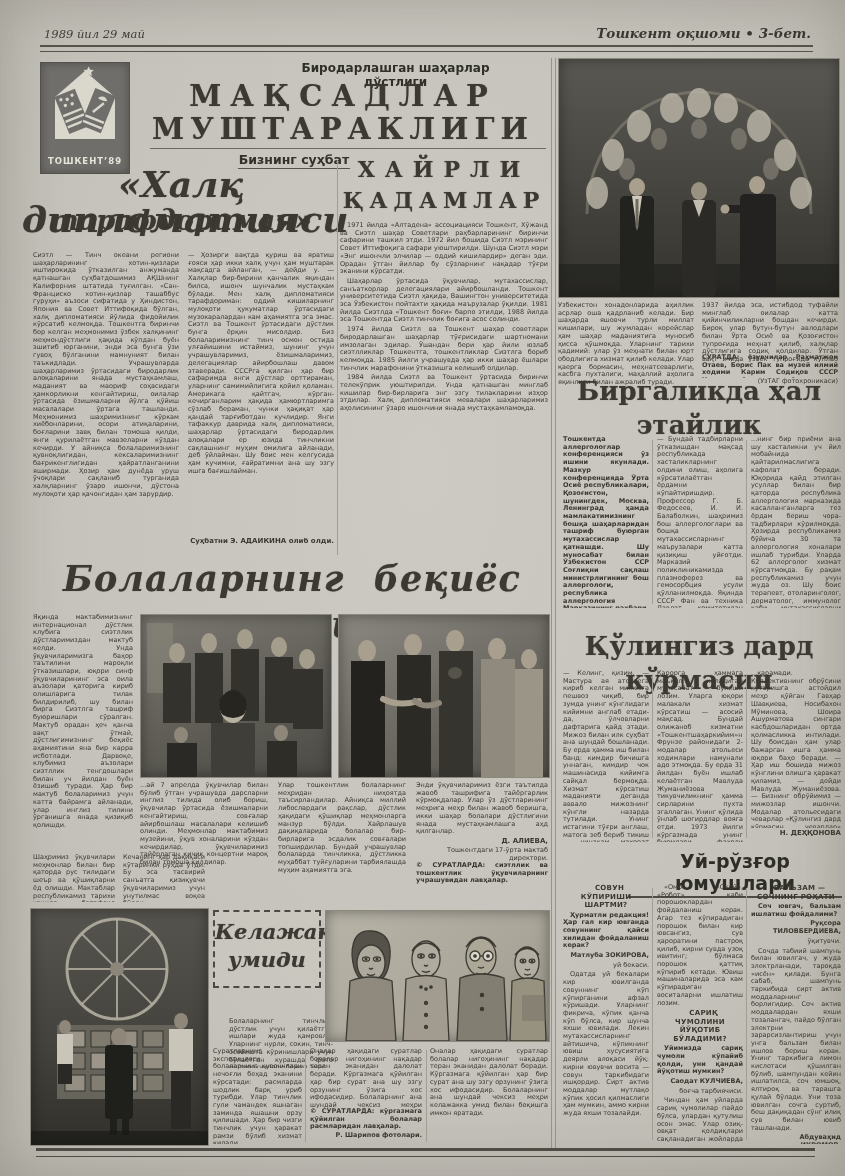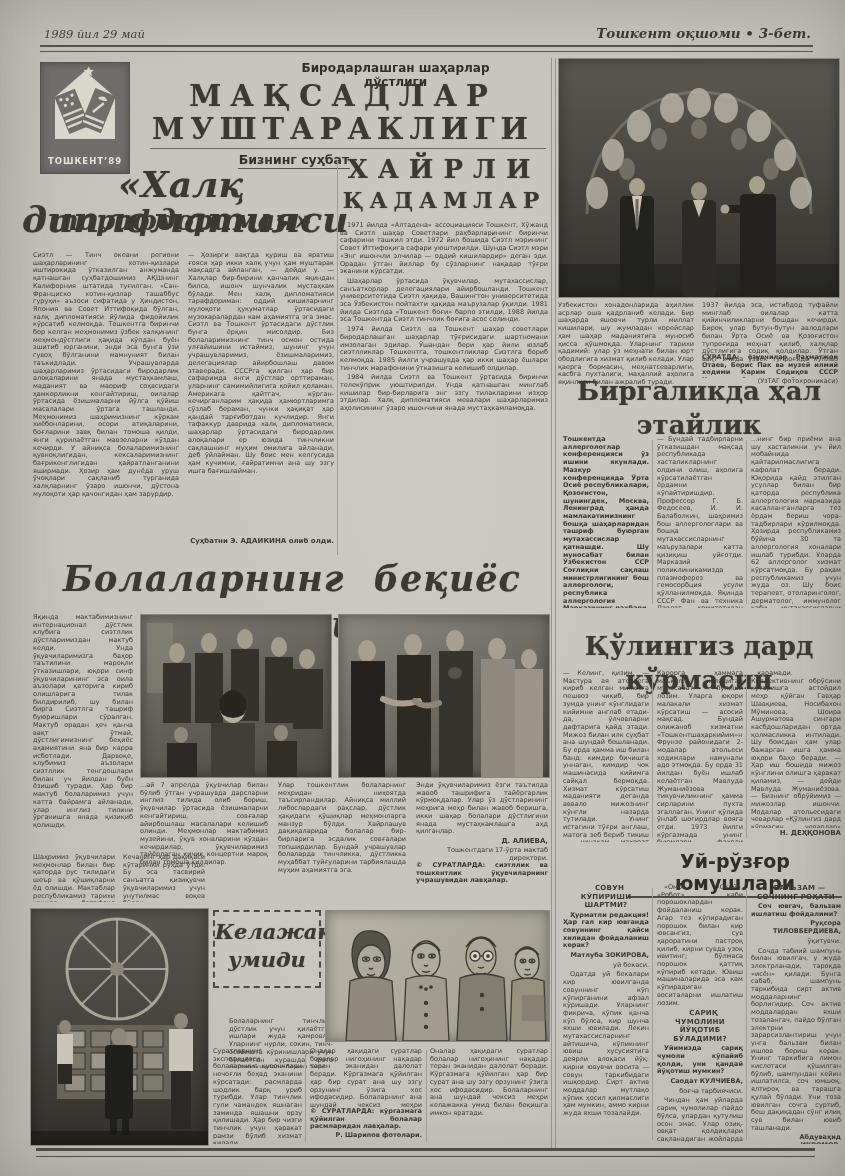--- a/index.html
+++ b/index.html
@@ -74,21 +74,21 @@
 
   <div class="abs headline-big" style="left:22px;top:167px;width:318px;font-size:36px;line-height:35px;font-style:italic;">«Халқ дипломатияси</div>
   <div class="abs headline-big" style="left:22px;top:203px;width:318px;font-size:27px;line-height:35px;font-style:italic;">тарафдориман»</div>
 
   <div class="abs bodytext" style="left:33px;top:252px;width:146px;height:303px;">Сиэтл — Тинч океани региони шаҳарларининг хотин-қизлари иштирокида ўтказилган анжуманда қатнашган суҳбатдошимиз АҚШнинг Калифорния штатида туғилган. «Сан-Франциско хотин-қизлар ташаббус гуруҳи» аъзоси сифатида у Ҳиндистон, Япония ва Совет Иттифоқида бўлган, халқ дипломатияси йўлида фидойилик кўрсатиб келмоқда. Тошкентга биринчи бор келган меҳмонимиз ўзбек халқининг меҳмондўстлиги ҳақида кўпдан буён эшитиб юрганини, энди эса бунга ўзи гувоҳ бўлганини мамнуният билан таъкидлади. Учрашувларда шаҳарларимиз ўртасидаги биродарлик алоқаларини янада мустаҳкамлаш, маданият ва маориф соҳасидаги ҳамкорликни кенгайтириш, оилалар ўртасида ёзишмаларни йўлга қўйиш масалалари ўртага ташланди. Меҳмонимиз шаҳримизнинг кўркам хиёбонларини, осори атиқаларини, боғларини завқ билан томоша қилди, янги қурилаётган мавзеларни кўздан кечирди. У айниқса болаларимизнинг қувноқлигидан, кексаларимизнинг бағрикенглигидан ҳайратланганини яширмади. Ҳозир ҳам дунёда уруш ўчоқлари сақланиб турганида халқларнинг ўзаро ишончи, дўстона мулоқоти ҳар қачонгидан ҳам зарурдир.</div>
   <div class="abs bodytext" style="left:188px;top:252px;width:146px;height:285px;">— Ҳозирги вақтда қуриш ва яратиш ғояси ҳар икки халқ учун ҳам муштарак мақсадга айланган, — дейди у. — Халқлар бир-бирини қанчалик яқиндан билса, ишонч шунчалик мустаҳкам бўлади. Мен халқ дипломатияси тарафдориман: оддий кишиларнинг мулоқоти ҳукуматлар ўртасидаги музокаралардан кам аҳамиятга эга эмас. Сиэтл ва Тошкент ўртасидаги дўстлик бунга ёрқин мисолдир. Биз болаларимизнинг тинч осмон остида улғайишини истаймиз, шунинг учун учрашувларимиз, ёзишмаларимиз, делегациялар айирбошлаш давом этаверади. СССРга қилган ҳар бир сафаримда янги дўстлар орттираман, уларнинг самимийлигига қойил қоламан. Америкага қайтгач, кўрган-кечирганларим ҳақида ҳамюртларимга сўзлаб бераман, чунки ҳақиқат ҳар қандай тарғиботдан кучлидир. Янги тафаккур даврида халқ дипломатияси, шаҳарлар ўртасидаги биродарлик алоқалари ер юзида тинчликни сақлашнинг муҳим омилига айланади, деб ўйлайман. Шу боис мен келгусида ҳам кучимни, ғайратимни ана шу эзгу ишга бағишлайман.</div>
   <div class="abs bodytext sig" style="left:188px;top:538px;width:146px;font-size:7px;">Суҳбатни Э. АДАЙКИНА олиб олди.</div>
 
   <div class="abs vrule" style="left:337px;top:160px;height:395px;"></div>
 
-  <div class="abs headline-big" style="left:340px;top:154px;width:208px;font-size:26px;line-height:30px;letter-spacing:10px;">ХАЙРЛИ</div>
+  <div class="abs headline-big" style="left:340px;top:154px;width:208px;font-size:22px;line-height:30px;letter-spacing:10px;">ХАЙРЛИ</div>
   <div class="abs headline-big" style="left:340px;top:185px;width:208px;font-size:22px;line-height:30px;letter-spacing:6px;">ҚАДАМЛАР</div>
   <div class="abs bodytext" style="left:340px;top:222px;width:208px;height:333px;">
     <p>1971 йилда «Алтадена» ассоциацияси Тошкент, Хўжанд ва Сиэтл шаҳар Советлари раҳбарларининг биринчи сафарини ташкил этди. 1972 йил бошида Сиэтл мэрининг Совет Иттифоқига сафари уюштирилди. Шунда Сиэтл мэри «Энг ишончли элчилар — оддий кишилардир» деган эди. Орадан ўтган йиллар бу сўзларнинг нақадар тўғри эканини кўрсатди.</p>
     <p>Шаҳарлар ўртасида ўқувчилар, мутахассислар, санъаткорлар делегациялари айирбошланди. Тошкент университетида Сиэтл ҳақида, Вашингтон университетида эса Ўзбекистон пойтахти ҳақида маърузалар ўқилди. 1981 йилда Сиэтлда «Тошкент боғи» барпо этилди, 1988 йилда эса Тошкентда Сиэтл тинчлик боғига асос солинди.</p>
     <p>1974 йилда Сиэтл ва Тошкент шаҳар советлари биродарлашган шаҳарлар тўғрисидаги шартномани имзолаган эдилар. Ўшандан бери ҳар йили юзлаб сиэтлликлар Тошкентга, тошкентликлар Сиэтлга бориб келмоқда. 1985 йилги учрашувда ҳар икки шаҳар ёшлари тинчлик марафонини ўтказишга келишиб олдилар.</p>
     <p>1984 йилда Сиэтл ва Тошкент ўртасида биринчи телекўприк уюштирилди. Унда қатнашган минглаб кишилар бир-бирларига энг эзгу тилакларини изҳор этдилар. Халқ дипломатияси мевалари шаҳарларимиз аҳолисининг ўзаро ишончини янада мустаҳкамламоқда.</p>
   </div>
 
   <div class="abs photo" style="left:558px;top:58px;width:280px;height:238px;background:linear-gradient(180deg,#5a5852 0%,#4a4842 45%,#34332e 100%);">
     <svg width="280" height="238" viewBox="0 0 280 238">

